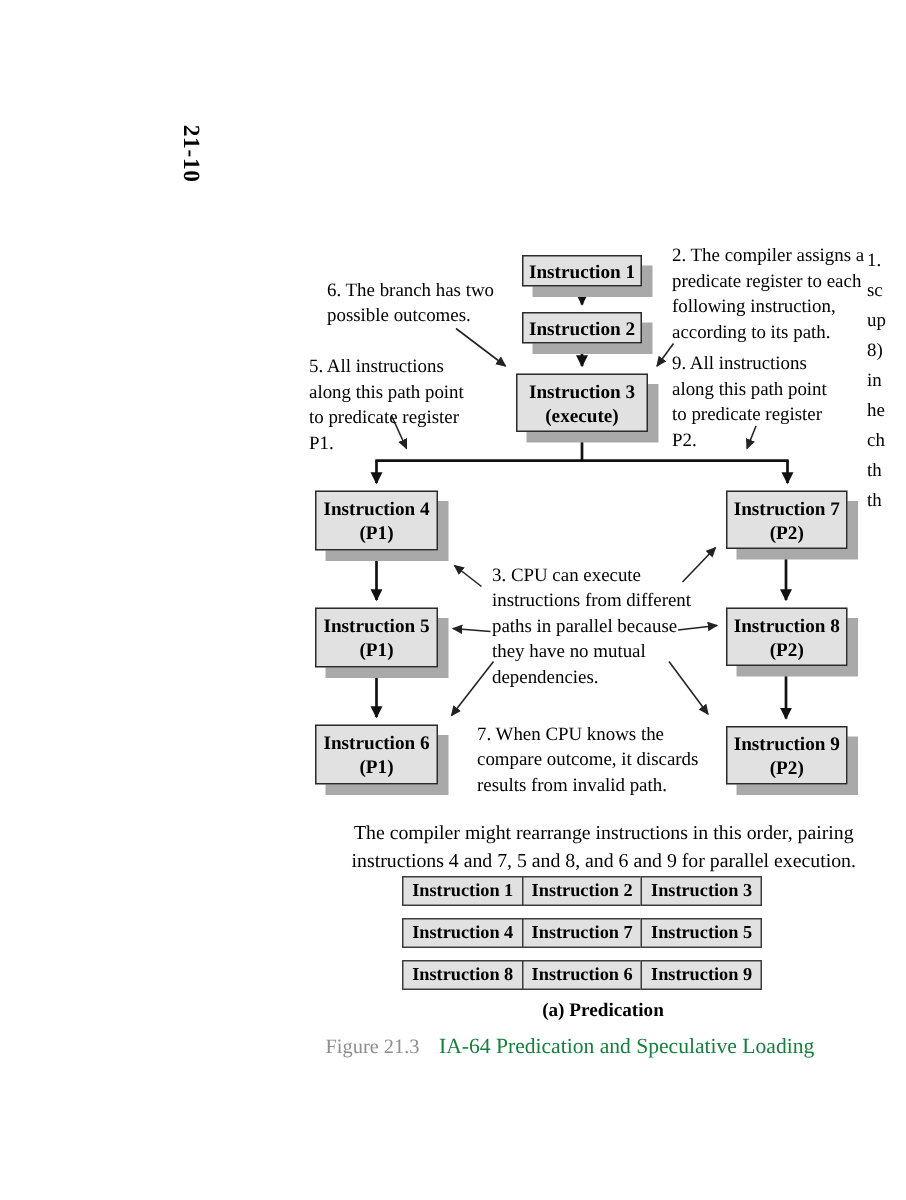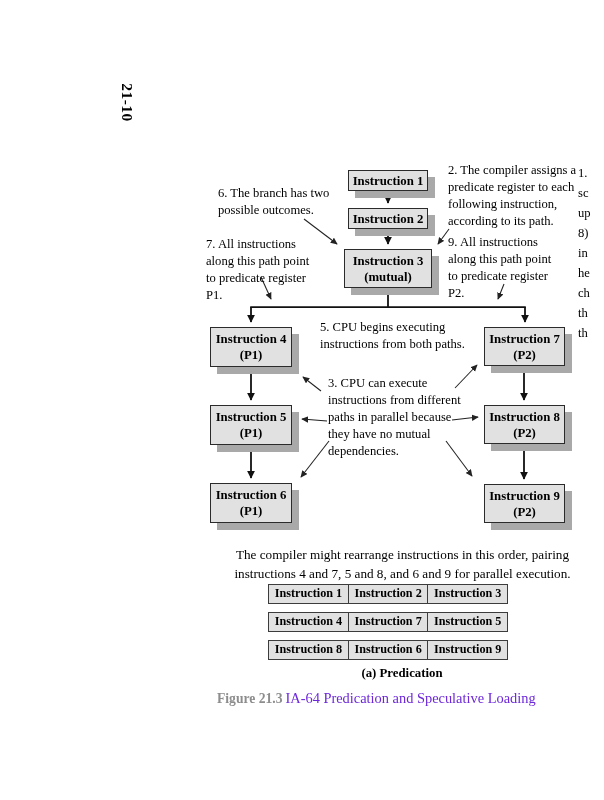--- a/index.html
+++ b/index.html
@@ -40,22 +40,22 @@
     border:1.4px solid var(--table-border,#3c3c3c);
     background:var(--box-fill,#e1e1e1);
     font-weight:bold;font-size:12.2px;line-height:17px;text-align:center;
   }
   .itable .row .cell:first-child{margin-left:0;}
   .part-caption{
     position:absolute;left:194px;top:666px;width:416px;
     text-align:center;font-weight:bold;font-size:12.8px;
   }
   .fig-caption{position:absolute;left:217px;top:689px;white-space:nowrap;}
-  .fig-caption .lbl{font-weight:bold;font-size:13.6px;color:var(--figure-label,#8d8d8d);}
-  .fig-caption .ttl{font-size:14.4px;color:#6d28d9;margin-left:3px;}
+  .fig-caption .lbl{font-weight:normal;font-size:13.6px;color:var(--figure-label,#8d8d8d);}
+  .fig-caption .ttl{font-size:14.4px;color:#15803d;margin-left:13px;}
 </style>
 </head>
 <body>
 
 <div class="page">
 
   <div class="pagenum">21-10</div>
 
   <svg class="wires" width="604" height="800" viewBox="0 0 604 800">
     <defs>
@@ -95,21 +95,21 @@
   </svg>
 
   <div class="fbox" style="left:348px;top:170px;width:80px;height:21px">
     <span class="l1">Instruction 1</span>
   </div>
   <div class="fbox" style="left:348px;top:208px;width:80px;height:21px">
     <span class="l1">Instruction 2</span>
   </div>
   <div class="fbox" style="left:344px;top:249px;width:88px;height:39px">
     <span class="l1">Instruction 3</span>
-    <span class="l2">(mutual)</span>
+    <span class="l2">(execute)</span>
   </div>
 
   <div class="fbox" style="left:210px;top:327px;width:82px;height:40px">
     <span class="l1">Instruction 4</span>
     <span class="l2">(P1)</span>
   </div>
   <div class="fbox" style="left:210px;top:405px;width:82px;height:40px">
     <span class="l1">Instruction 5</span>
     <span class="l2">(P1)</span>
   </div>
@@ -130,35 +130,36 @@
     <span class="l1">Instruction 9</span>
     <span class="l2">(P2)</span>
   </div>
 
   <div class="note" style="left:218px;top:185px">6. The branch has two
 possible outcomes.</div>
   <div class="note" style="left:448px;top:162px">2. The compiler assigns a
 predicate register to each
 following instruction,
 according to its path.</div>
-  <div class="note" style="left:206px;top:236px">7. All instructions
+  <div class="note" style="left:206px;top:236px">5. All instructions
 along this path point
 to predicate register
 P1.</div>
   <div class="note" style="left:448px;top:234px">9. All instructions
 along this path point
 to predicate register
 P2.</div>
-  <div class="note" style="left:320px;top:319px">5. CPU begins executing
-instructions from both paths.</div>
   <div class="note" style="left:328px;top:375px">3. CPU can execute
 instructions from different
 paths in parallel because
 they have no mutual
 dependencies.</div>
+  <div class="note" style="left:318px;top:481px">7. When CPU knows the
+compare outcome, it discards
+results from invalid path.</div>
 
   <div class="clipped-col">1.
 sc
 up
 8)
 in
 he
 ch
 th
 th</div>

